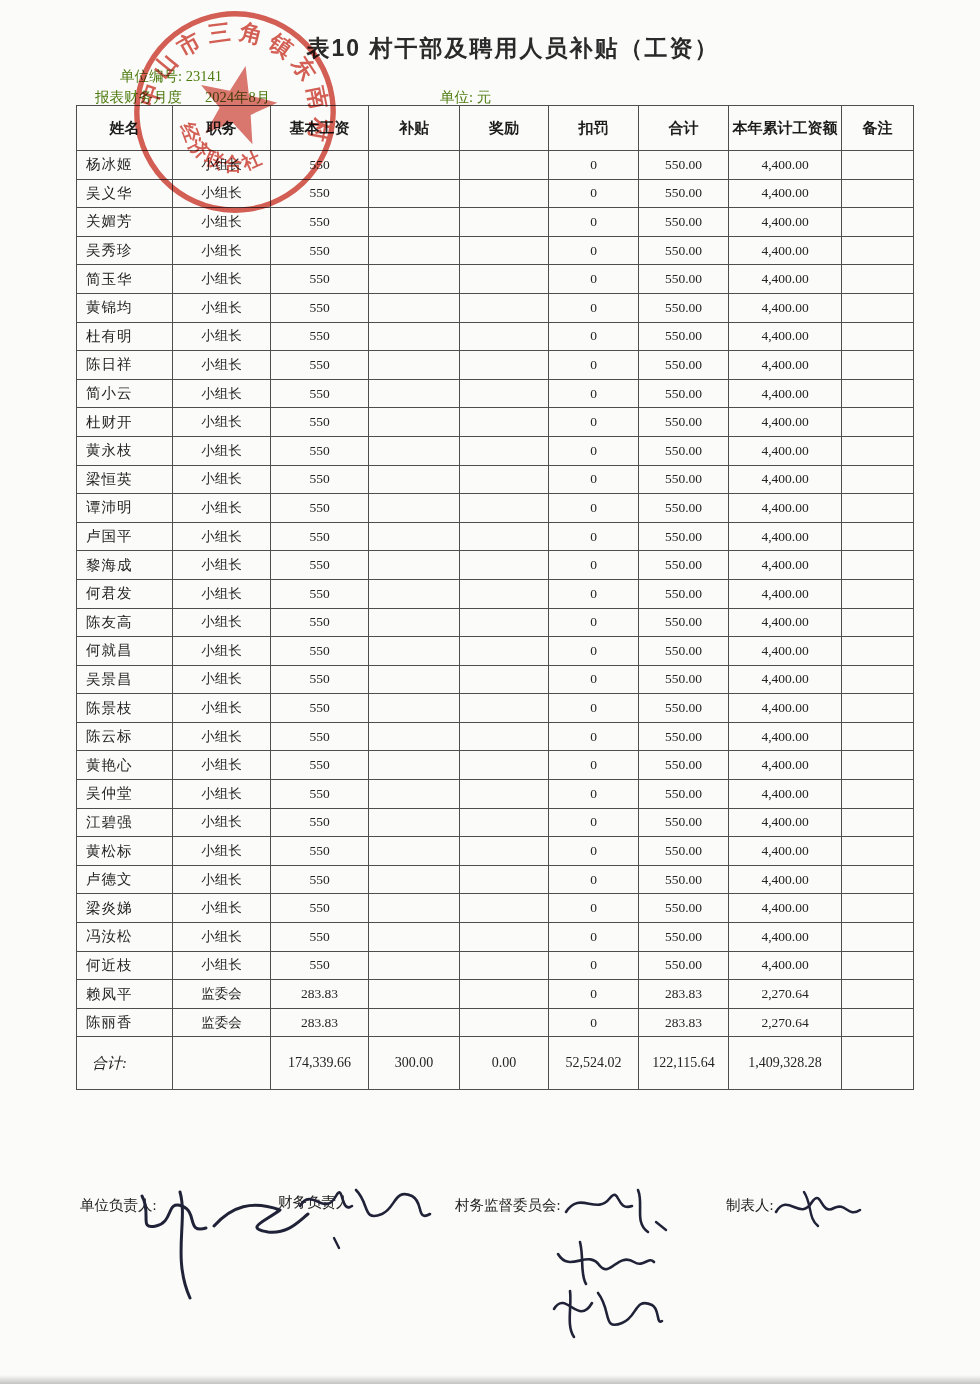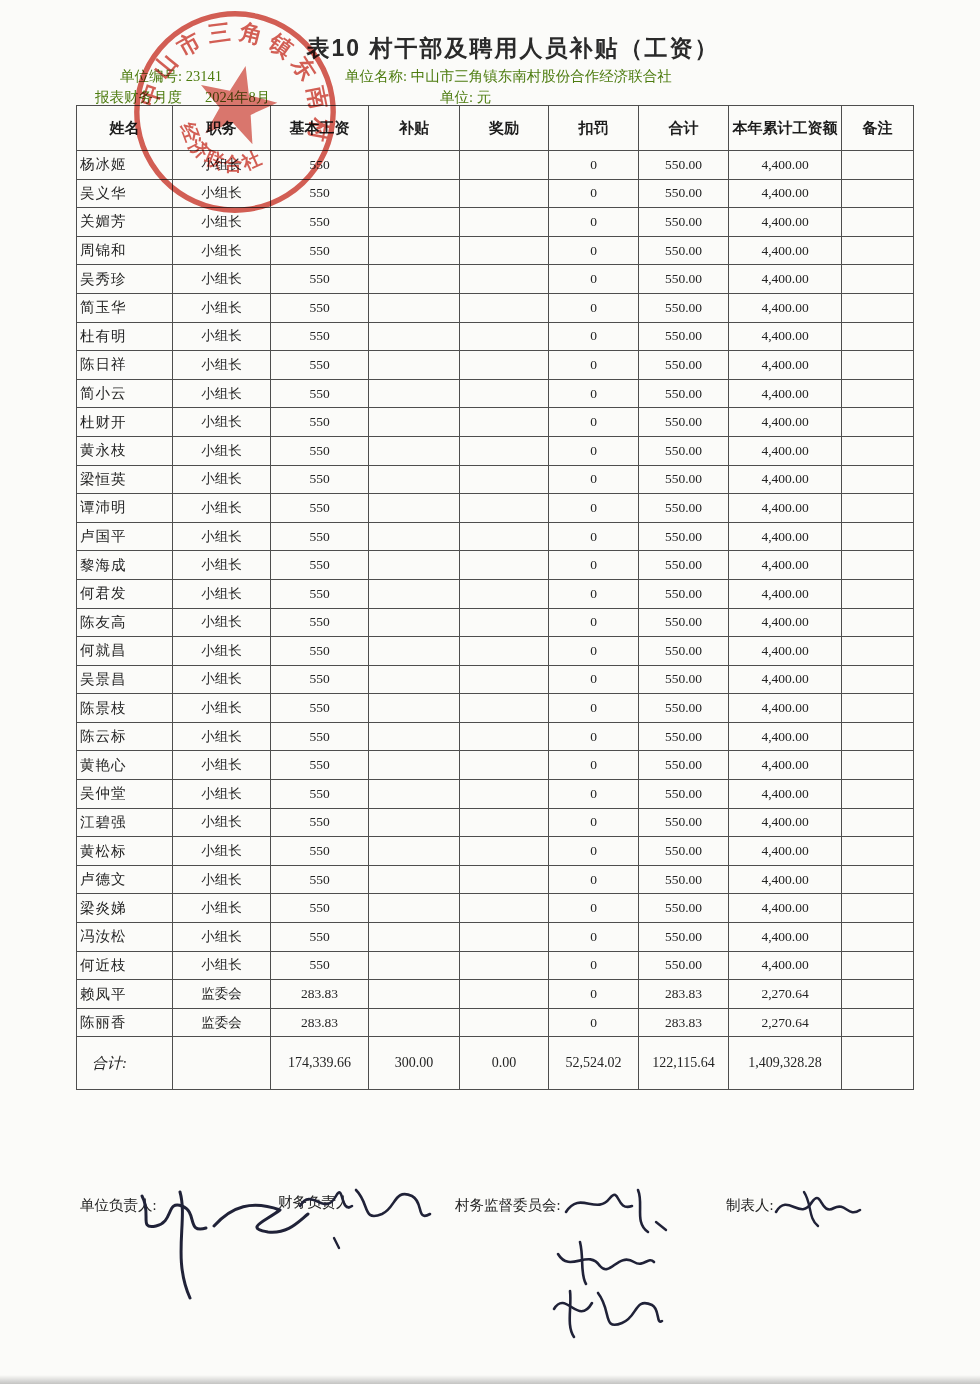--- a/index.html
+++ b/index.html
@@ -45,21 +45,21 @@
     overflow:hidden; white-space:nowrap;
   }
   .salary thead th {
     height:44px; font-size:15px; font-weight:700; text-align:center;
     color:#1c1c1c; padding:0 2px;
   }
   .salary tbody td {
     height:27.6px; font-size:13.5px; text-align:center; padding:0 5px;
     color:#242424;
   }
-  .salary tbody td.col-name { text-align:left; padding-left:3px; font-size:14.5px; letter-spacing:1px; }
+  .salary tbody td.col-name { text-align:left; padding-left:9px; font-size:14.5px; letter-spacing:1px; }
   .salary tfoot td { height:50px; font-size:14px; text-align:center; color:#242424; }
   .salary tfoot td.col-name { text-align:left; padding-left:15px; font-size:15px;font-style:italic; }
 
   .c-name{width:96px}.c-pos{width:98px}.c-base{width:98px}.c-sub{width:91px}
   .c-bonus{width:89px}.c-ded{width:90px}.c-total{width:90px}.c-ytd{width:113px}.c-note{width:72px}
 
   
   .foot-label { position:absolute; font-size:14.5px; color:#222; white-space:nowrap; }
   .fl-unit { top:1196px; left:80px; }
   .fl-fin  { top:1193px; left:278px; }
@@ -95,21 +95,20 @@
     <text fill="#cf4338" font-size="23" font-weight="bold" letter-spacing="7" font-family="Liberation Sans, DejaVu Sans, sans-serif">
       <textPath href="#arcTop" startOffset="14">中山市三角镇东南村股份合作</textPath>
     </text>
     <text fill="#cf4338" font-size="19" font-weight="bold" letter-spacing="3" font-family="Liberation Sans, DejaVu Sans, sans-serif">
       <textPath href="#arcBottom" startOffset="6">经济联合社</textPath>
     </text>
   </svg>
 
   <div class="doc-title">表10 村干部及聘用人员补贴（工资）</div>
   <div class="meta m-unit-code">单位编号: 23141</div>
-  <div class="meta m-unit-name">单位名称: 中山市三角镇东南村股份合作经济联合社</div>
   <div class="meta m-period">报表财务月度</div>
   <div class="meta m-period-val">2024年8月</div>
   <div class="meta m-currency">单位: 元</div>
 
   <table class="salary">
     <colgroup>
       <col class="c-name">
         <col class="c-pos">
         <col class="c-base">
         <col class="c-sub">
@@ -160,43 +159,43 @@
           <td class="col-position">小组长</td>
           <td class="col-base">550</td>
           <td class="col-subsidy"></td>
           <td class="col-bonus"></td>
           <td class="col-deduction">0</td>
           <td class="col-total">550.00</td>
           <td class="col-ytd">4,400.00</td>
           <td class="col-note"></td>
         </tr>
         <tr>
-          <td class="col-name">周锦和</td>
-          <td class="col-position">小组长</td>
-          <td class="col-base">550</td>
-          <td class="col-subsidy"></td>
-          <td class="col-bonus"></td>
-          <td class="col-deduction">0</td>
-          <td class="col-total">550.00</td>
-          <td class="col-ytd">4,400.00</td>
-          <td class="col-note"></td>
-        </tr>
-        <tr>
           <td class="col-name">吴秀珍</td>
           <td class="col-position">小组长</td>
           <td class="col-base">550</td>
           <td class="col-subsidy"></td>
           <td class="col-bonus"></td>
           <td class="col-deduction">0</td>
           <td class="col-total">550.00</td>
           <td class="col-ytd">4,400.00</td>
           <td class="col-note"></td>
         </tr>
         <tr>
           <td class="col-name">简玉华</td>
+          <td class="col-position">小组长</td>
+          <td class="col-base">550</td>
+          <td class="col-subsidy"></td>
+          <td class="col-bonus"></td>
+          <td class="col-deduction">0</td>
+          <td class="col-total">550.00</td>
+          <td class="col-ytd">4,400.00</td>
+          <td class="col-note"></td>
+        </tr>
+        <tr>
+          <td class="col-name">黄锦均</td>
           <td class="col-position">小组长</td>
           <td class="col-base">550</td>
           <td class="col-subsidy"></td>
           <td class="col-bonus"></td>
           <td class="col-deduction">0</td>
           <td class="col-total">550.00</td>
           <td class="col-ytd">4,400.00</td>
           <td class="col-note"></td>
         </tr>
         <tr>

